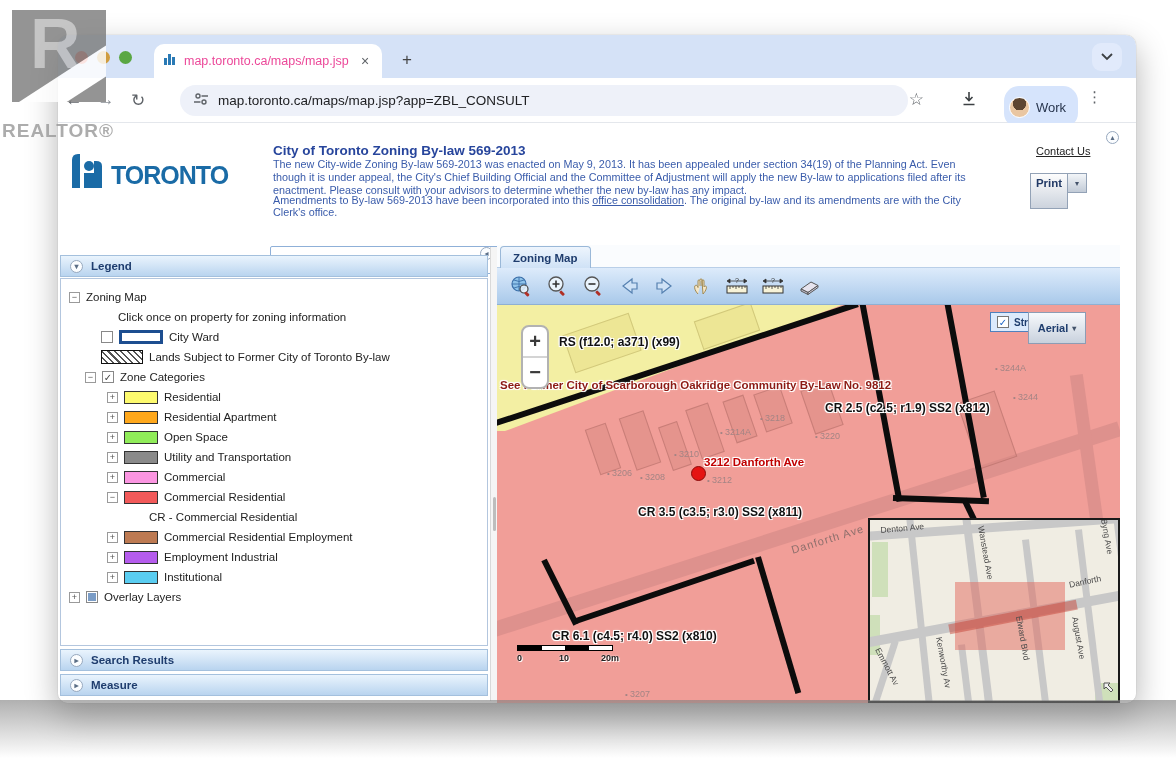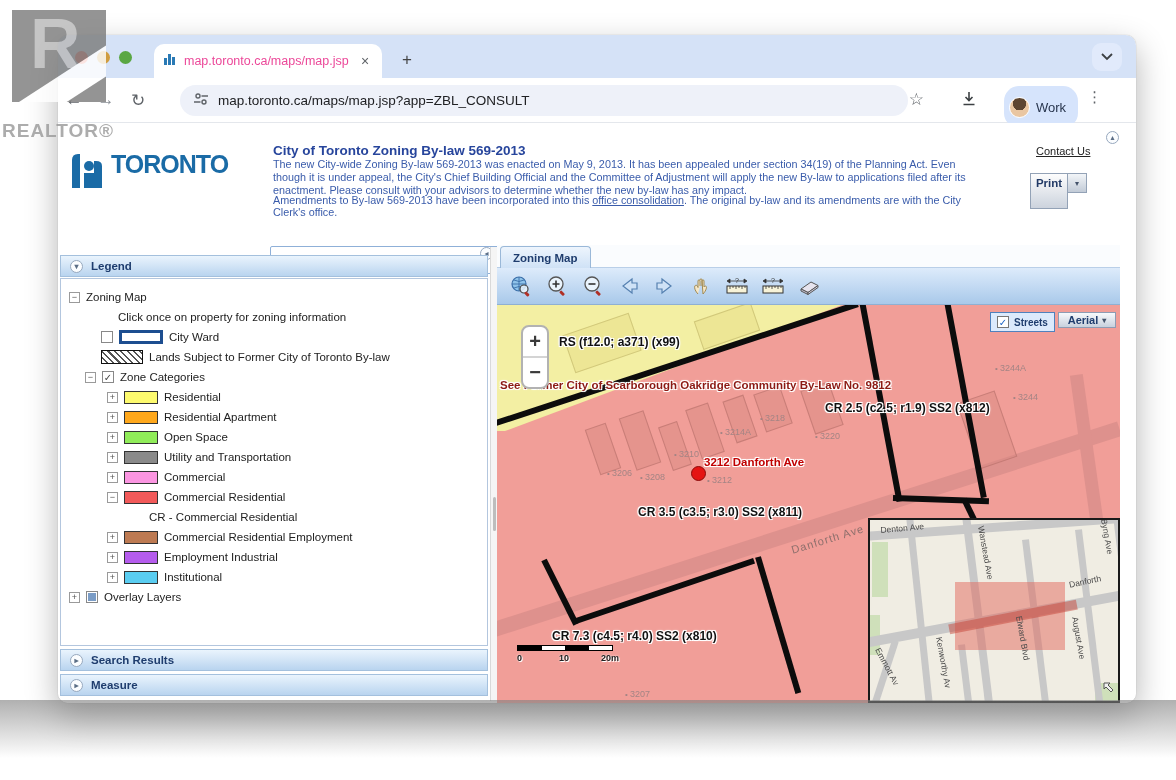--- a/index.html
+++ b/index.html
@@ -21,21 +21,21 @@
 .urlbar{position:absolute;left:122px;top:50px;width:728px;height:31px;border-radius:16px;background:#eef1f9;display:flex;align-items:center;gap:9px;padding:0 13px}
 .urltxt{font-size:13.5px;color:#202124;white-space:nowrap}
 .star{position:absolute;right:212px;top:54px;font-size:17px;color:#5f6368}
 .dl{position:absolute;right:158px;top:55px}
 .profile{position:absolute;right:58px;top:51px;height:42px;border-radius:15px;background:#d6e4fc;display:flex;align-items:center;gap:6px;padding:0 12px 0 5px}
 .avatar{width:21px;height:21px;border-radius:50%;background:radial-gradient(circle at 50% 30%,#5d4531 0 40%,#e9c6a2 41% 100%);border:1px solid #fff}
 .ptxt{font-size:13px;color:#28354d;font-weight:500}
 .menu3{position:absolute;right:34px;top:53px;font-size:15px;color:#5f6368}
 
 .page{position:absolute;left:0;top:88px;right:0;bottom:0;background:#fff}
-.tlogo{position:absolute;left:10px;top:27px;display:flex;align-items:flex-start;gap:5px}
+.tlogo{position:absolute;left:10px;top:27px;display:flex;align-items:flex-end;gap:5px}
 .tlogo-text{font-size:25px;font-weight:800;color:#1a6ba6;letter-spacing:-1px}
 .htitle{position:absolute;left:215px;top:20px;font-size:13.5px;font-weight:bold;color:#27459c}
 .hpara{position:absolute;left:215px;top:35px;width:718px;font-size:10.8px;line-height:13px;color:#3a5cab}
 .hpara2{position:absolute;left:215px;top:71px;width:720px;font-size:10.8px;color:#3a5cab}
 .hlink{text-decoration:underline}
 .contact{position:absolute;left:978px;top:22px;font-size:11px;color:#222;text-decoration:underline}
 .printw{position:absolute;left:972px;top:50px;display:flex}
 .printb{width:38px;height:36px;background:linear-gradient(#fdfdfd,#ccd3dd);border:1px solid #93a2b6;font-size:11.5px;font-weight:bold;color:#223a66;text-align:center;line-height:19px}
 .printa{width:19px;height:20px;background:linear-gradient(#f2f5f8,#c2cbd7);border:1px solid #93a2b6;border-left:none;font-size:8px;color:#44536b;text-align:center;line-height:19px}
 .circ{position:absolute;width:13px;height:13px;border-radius:50%;border:1px solid #97a8be;background:#fbfdff;color:#5b6e86;font-size:8px;line-height:11px;text-align:center}
@@ -75,21 +75,21 @@
 .dot{position:absolute;width:15px;height:15px;border-radius:50%;background:#e51313;border:1px solid #8c0a0a;z-index:11}
 .parcel{position:absolute;font-size:9px;color:#a38484;white-space:nowrap;z-index:9}
 .parcel::before{content:"• ";font-size:8px}
 .street{position:absolute;font-size:11px;color:#8d6f6c;transform:rotate(-17deg);letter-spacing:1px;z-index:9}
 .zbtns{position:absolute;left:24px;top:20px;width:28px;height:64px;background:#fff;border:2px solid #b2b2b2;border-radius:8px;display:flex;flex-direction:column;z-index:25}
 .zb{flex:1;display:flex;align-items:center;justify-content:center;font-size:20px;font-weight:bold;color:#3a3a3a}
 .zb.top{border-bottom:2px solid #d4d4d4}
 .streets{position:absolute;left:493px;top:7px;height:20px;background:#dceafc;border:1px solid #4f81bd;display:flex;align-items:center;gap:5px;padding:0 6px;z-index:25}
 .scb{width:12px;height:12px;border:1px solid #777;background:#fff;font-size:10px;line-height:11px;text-align:center;color:#1a62c4}
 .slab{font-size:10px;font-weight:bold;color:#1f3d6e}
-.aerial{position:absolute;left:561px;top:7px;width:58px;height:16px;background:linear-gradient(#f7f9fc,#c8d1dd);border:1px solid #8d9cb4;display:flex;align-items:center;justify-content:center;gap:4px;font-size:11px;font-weight:bold;color:#1f3d6e;z-index:25}
+.aerial{position:absolute;left:531px;top:7px;width:58px;height:32px;background:linear-gradient(#f7f9fc,#c8d1dd);border:1px solid #8d9cb4;display:flex;align-items:center;justify-content:center;gap:4px;font-size:11px;font-weight:bold;color:#1f3d6e;z-index:25}
 .scale{position:absolute;left:20px;top:340px;z-index:20}
 .sbar{display:flex;border:1px solid #000;width:96px;height:6px}
 .sbar span{flex:1}
 .stick{position:absolute;top:8px;font-size:9px;font-weight:bold;color:#222;text-shadow:0 0 2px #fff,1px 1px 0 #fff}
 
 .inset{position:absolute;left:371px;top:213px;width:252px;height:185px;background:#f0ede3;border:2px solid #1a1a1a;overflow:hidden;z-index:30}
 .ir{position:absolute;background:#c8c8c8;transform-origin:left top;z-index:1}
 .ig{position:absolute;background:#cfe0ba;z-index:0}
 .ired{position:absolute;left:85px;top:62px;width:110px;height:68px;background:rgba(226,104,92,.5);z-index:2}
 .ired2{position:absolute;left:78px;top:92px;width:130px;height:10px;background:rgba(198,70,58,.5);transform:rotate(-11deg);z-index:2}
@@ -390,21 +390,21 @@
           <div class="blk" style="left:396px;top:190px;width:96px;transform:rotate(2deg)"></div>
           <div class="blkv" style="left:464px;top:194px;height:62px;transform:rotate(-26deg)"></div>
           <div class="blk" style="left:47px;top:252px;width:72px;transform:rotate(63.5deg)"></div>
           <div class="blk" style="left:79px;top:313px;width:188px;transform:rotate(-18.7deg)"></div>
           <div class="blkv" style="left:258px;top:252px;height:142px;transform:rotate(-16.5deg)"></div>
 
           <div class="mlabel" style="left:62px;top:30px">RS (f12.0; a371) (x99)</div>
           <div class="mlabel dkred" style="left:3px;top:74px">See Former City of Scarborough Oakridge Community By-Law No. 9812</div>
           <div class="mlabel" style="left:328px;top:96px">CR 2.5 (c2.5; r1.9) SS2  (x812)</div>
           <div class="mlabel" style="left:141px;top:200px">CR 3.5 (c3.5; r3.0) SS2  (x811)</div>
-          <div class="mlabel" style="left:55px;top:324px">CR 7.3 (c4.5; r4.0) SS2  (x810)</div>
+          <div class="mlabel" style="left:55px;top:324px">CR 6.1 (c4.5; r4.0) SS2  (x810)</div>
           <div class="mlabel marker" style="left:207px;top:151px">3212 Danforth Ave</div>
           <div class="dot" style="left:194px;top:161px"></div>
           <div class="street" style="left:293px;top:228px">Danforth Ave</div>
           <div id="parcels">
               <span class="parcel" style="left: 263px; top: 108px;">3218</span>
               <span class="parcel" style="left: 318px; top: 126px;">3220</span>
               <span class="parcel" style="left: 223px; top: 122px;">3214A</span>
               <span class="parcel" style="left: 177px; top: 144px;">3210</span>
               <span class="parcel" style="left: 110px; top: 163px;">3206</span>
               <span class="parcel" style="left: 143px; top: 167px;">3208</span>

